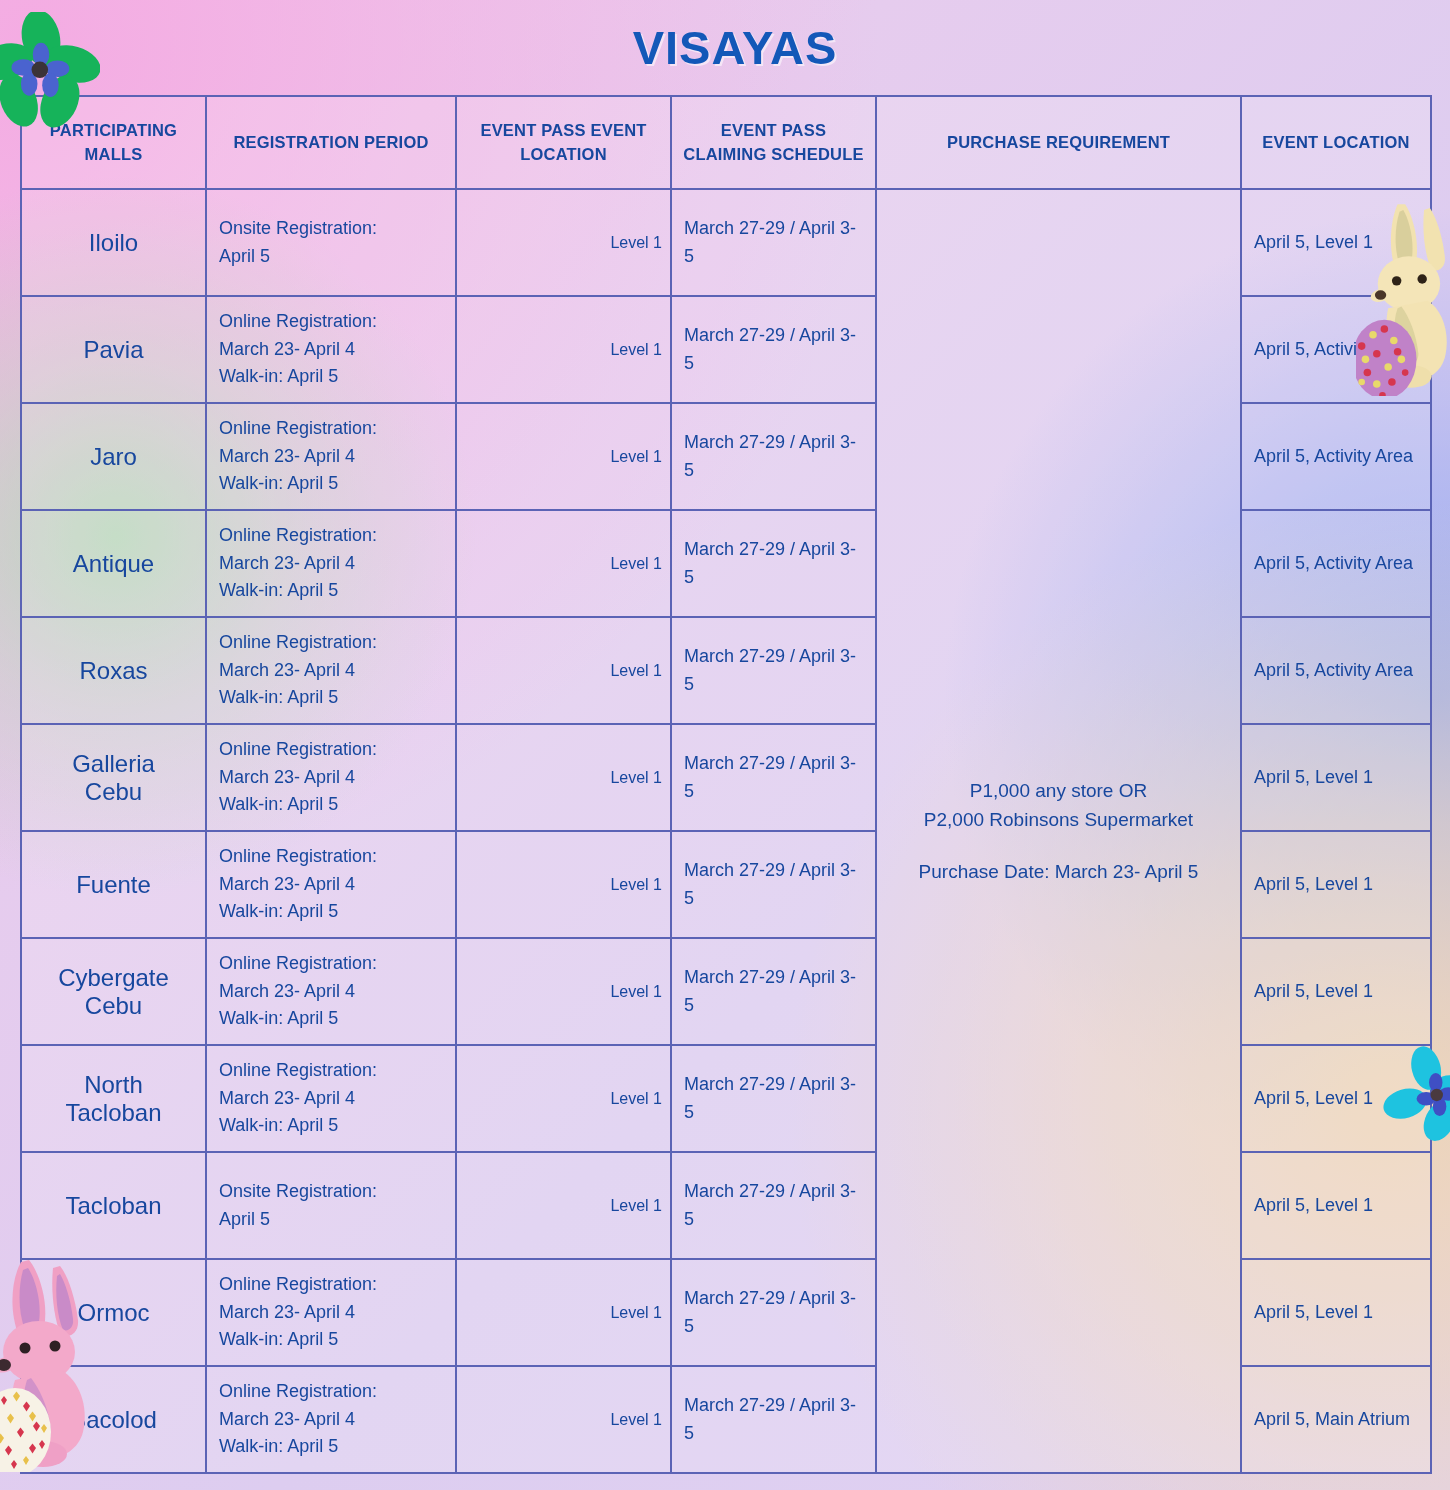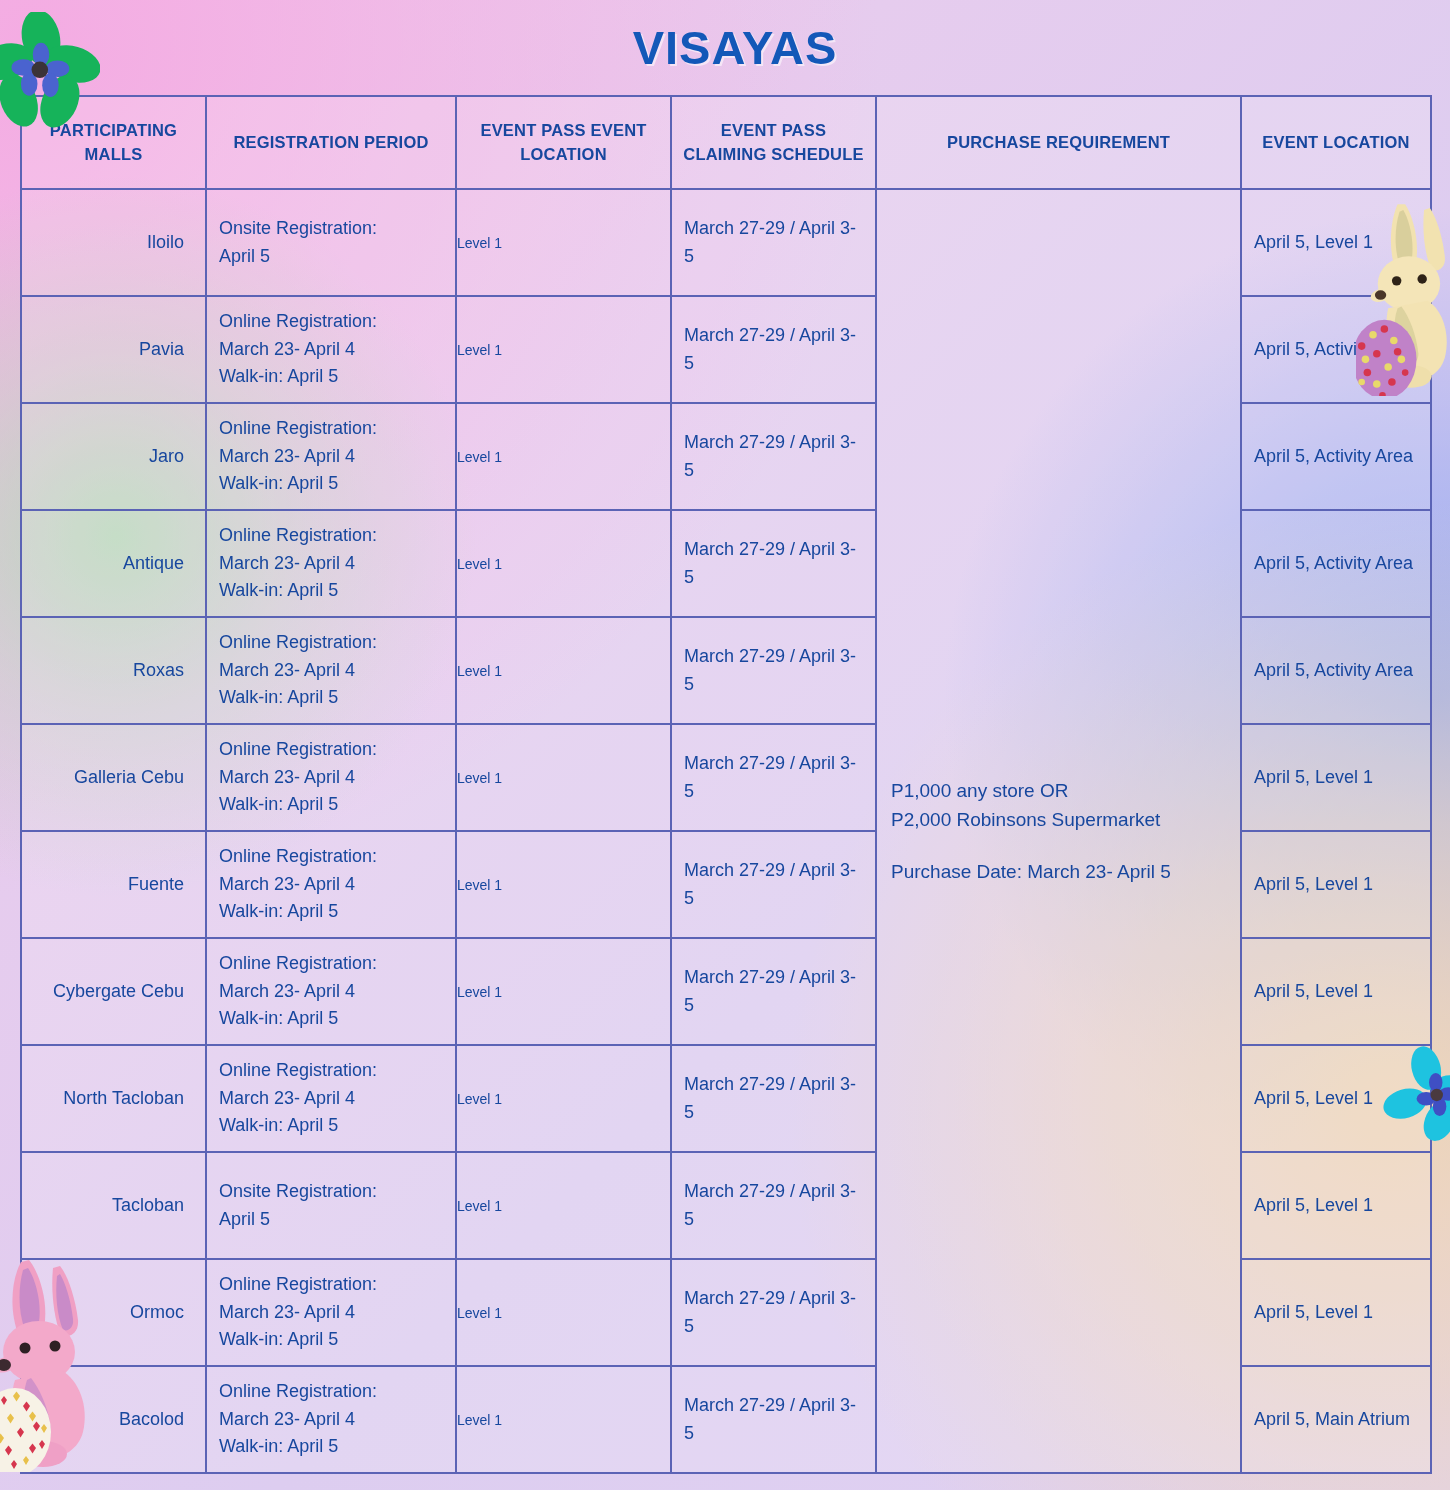--- a/index.html
+++ b/index.html
@@ -65,43 +65,43 @@
     font-weight: 700;
     text-align: center;
     letter-spacing: 0.2px;
     line-height: 1.45;
     padding: 4px 8px;
   }
 
   tbody td { font-weight: 400; }
 
   td.mall {
-    text-align: right;
-    font-size: 18px;
+    text-align: center;
+    font-size: 24px;
     padding: 6px 21px;
   }
   td.regperiod, td.claim, td.evloc {
     text-align: left;
     font-size: 18px;
     line-height: 1.52;
     padding: 8px 12px;
   }
   td.booth {
-    text-align: left;
-    font-size: 14px;
-    padding: 6px 0;
+    text-align: right;
+    font-size: 16px;
+    padding: 6px 8px;
   }
   td.purchase {
     text-align: left;
     font-size: 19px;
     line-height: 1.55;
     padding: 10px 14px;
     vertical-align: middle;
   }
-  td.purchase .pr-line { display: block; }
+  td.purchase .pr-line { display: block; text-align: center; }
   td.purchase .pr-gap { display: block; height: 22px; }
 
   
   col.c-mall    { width: 185px; }
   col.c-reg     { width: 250px; }
   col.c-booth   { width: 215px; }
   col.c-claim   { width: 205px; }
   col.c-pur     { width: 365px; }
   col.c-loc     { width: 190px; }
 

